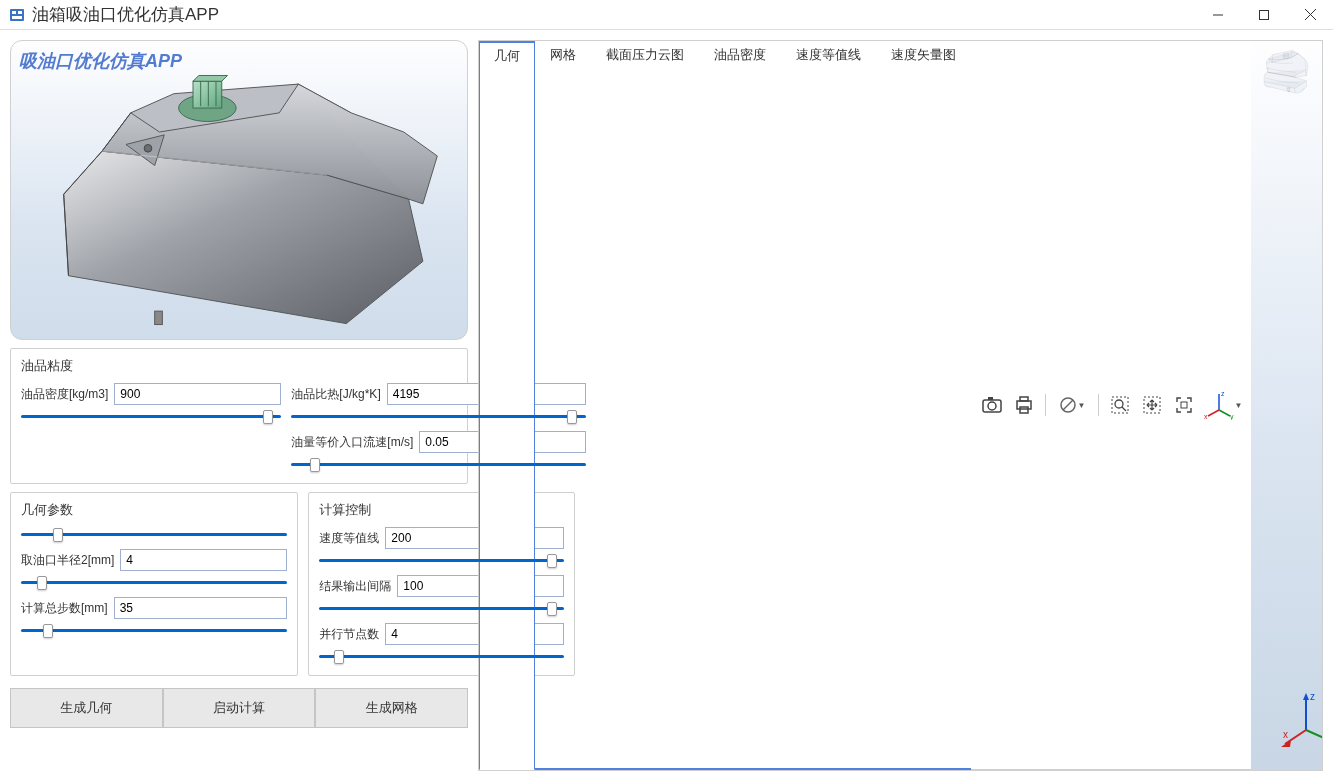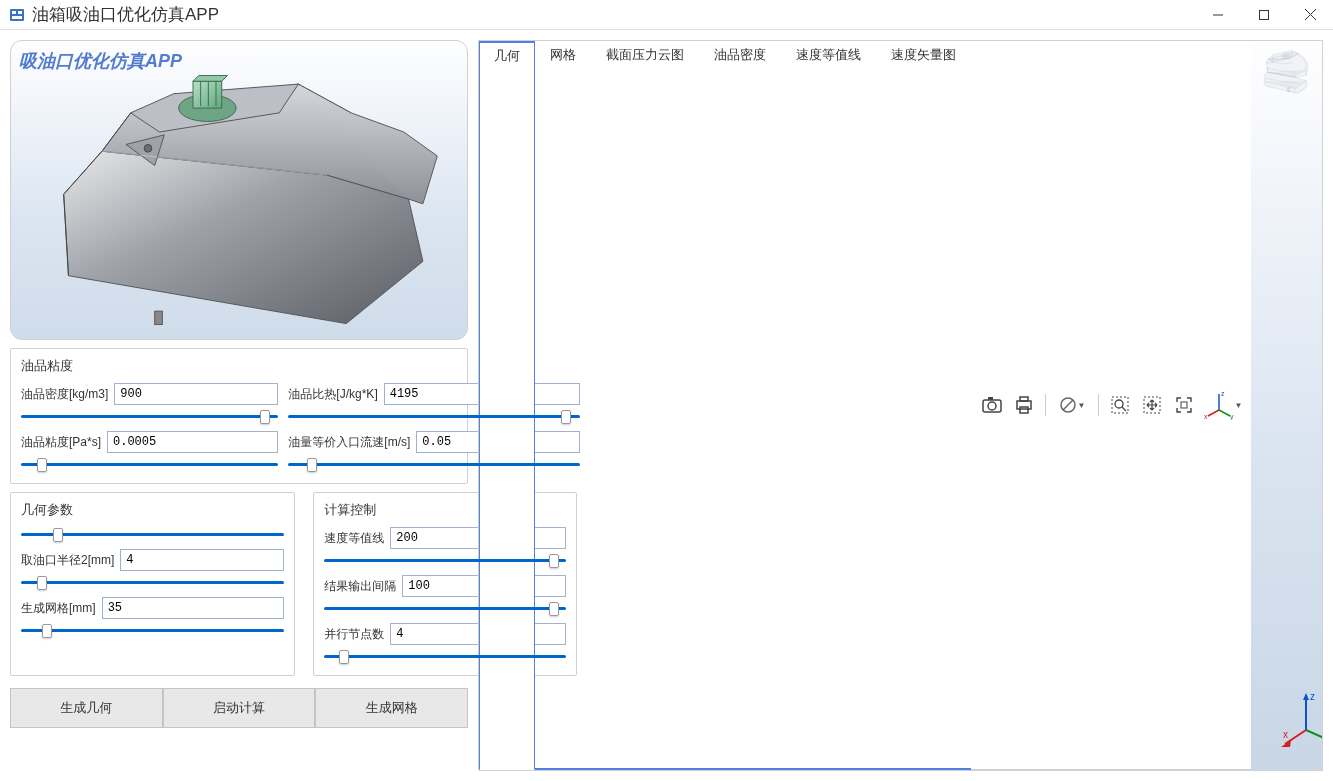--- a/index.html
+++ b/index.html
@@ -14,25 +14,25 @@
 .preview { border: 1px solid #d0d0d0; height: 300px; position: relative; border-radius: 12px; background: linear-gradient(to bottom, #fefeff 0%, #dbe5f1 60%, #cfdcea 100%); overflow: hidden; }
 .preview-title { position: absolute; top: 8px; left: 8px; font-size: 18px; font-weight: bold; color: #537bd0; font-style: italic; }
 .preview-model { position: absolute; inset: 0; }
 .param-group { border: 1px solid #d0d0d0; border-radius: 2px; padding: 8px 10px 4px 10px; }
 .param-group-title { font-size: 13px; margin-bottom: 8px; color: #333; }
 .param-row { display: flex; gap: 10px; }
 .param-col { flex: 1; }
 .param-item { margin-bottom: 6px; }
 .param-line { display: flex; align-items: center; gap: 6px; }
 .param-label { font-size: 12px; color: #333; white-space: nowrap; }
-.param-input { flex: 1; border: 1px solid #a0b0d0; padding: 3px 5px; font-size: 12px; font-family: Liberation Mono, monospace; min-width: 0; }
+.param-input { flex: 1; border: 1px solid #a0b0d0; padding: 3px 5px; font-size: 12px; font-family: Liberation Sans, sans-serif; min-width: 0; }
 .slider { width: 100%; height: 16px; position: relative; margin-top: 4px; }
 .slider-track { position: absolute; top: 6px; left: 0; right: 0; height: 3px; background: #0066cc; border-radius: 2px; }
 .slider-thumb { position: absolute; top: 1px; width: 10px; height: 14px; background: #fff; border: 1px solid #999; border-radius: 2px; transform: translateX(-50%); box-shadow: 0 1px 2px rgba(0,0,0,0.2); }
-.two-col { display: flex; gap: 18px; }
+.two-col { display: flex; gap: 10px; }
 .two-col .param-group { flex: 1; }
 .button-row { display: flex; gap: 0; margin-top: 4px; }
 .action-btn { flex: 1; padding: 10px 0; background: #e8e8e8; border: 1px solid #c5c5c5; color: #333; font-size: 13px; cursor: pointer; }
 .right-panel { flex: 1; display: flex; border: 1px solid #d0d0d0; margin: 10px 10px 10px 0; }
 .tabs { display: flex; border-bottom: 2px solid #5080e0; }
 .tab { padding: 4px 14px; font-size: 13px; color: #333; cursor: pointer; border: 1px solid transparent; }
 .tab.active { background: #fff; border-color: #5080e0 #5080e0 #fff #5080e0; border-top: 2px solid #5080e0; margin-bottom: -2px; }
 .toolbar { display: flex; align-items: center; gap: 2px; padding: 4px 6px; border-bottom: 1px solid #d0d0d0; }
 .tool-btn { width: 30px; height: 28px; display: flex; align-items: center; justify-content: center; cursor: pointer; border-radius: 2px; }
 .tool-sep { width: 1px; height: 22px; background: #ccc; margin: 0 4px; }
@@ -128,30 +128,20 @@
           <div class="param-item">
             <div class="param-line">
               <span class="param-label">油品密度[kg/m3]</span>
               <input class="param-input" value="900" style="">
             </div>
             <div class="slider">
                 <div class="slider-track"></div>
                 <div class="slider-thumb" style="left:95%"></div>
               </div>
           </div>
-          <div class="param-item">
-            <div class="param-line">
-              <span class="param-label">油品粘度[Pa*s]</span>
-              <input class="param-input" value="0.0005" style="">
-            </div>
-            <div class="slider">
-                <div class="slider-track"></div>
-                <div class="slider-thumb" style="left:8%"></div>
-              </div>
-          </div>
         </div>
         <div class="param-col">
           <div class="param-item">
             <div class="param-line">
               <span class="param-label">油品比热[J/kg*K]</span>
               <input class="param-input" value="4195" style="">
             </div>
             <div class="slider">
                 <div class="slider-track"></div>
                 <div class="slider-thumb" style="left:95%"></div>
@@ -185,21 +175,21 @@
             <span class="param-label">取油口半径2[mm]</span>
             <input class="param-input" value="4" style="">
           </div>
           <div class="slider">
               <div class="slider-track"></div>
               <div class="slider-thumb" style="left:8%"></div>
             </div>
         </div>
         <div class="param-item">
           <div class="param-line">
-            <span class="param-label">生成网格[mm]</span>
+            <span class="param-label">计算总步数[mm]</span>
             <input class="param-input" value="35" style="">
           </div>
           <div class="slider">
               <div class="slider-track"></div>
               <div class="slider-thumb" style="left:10%"></div>
             </div>
         </div>
       </div>
 
       <div class="param-group">

